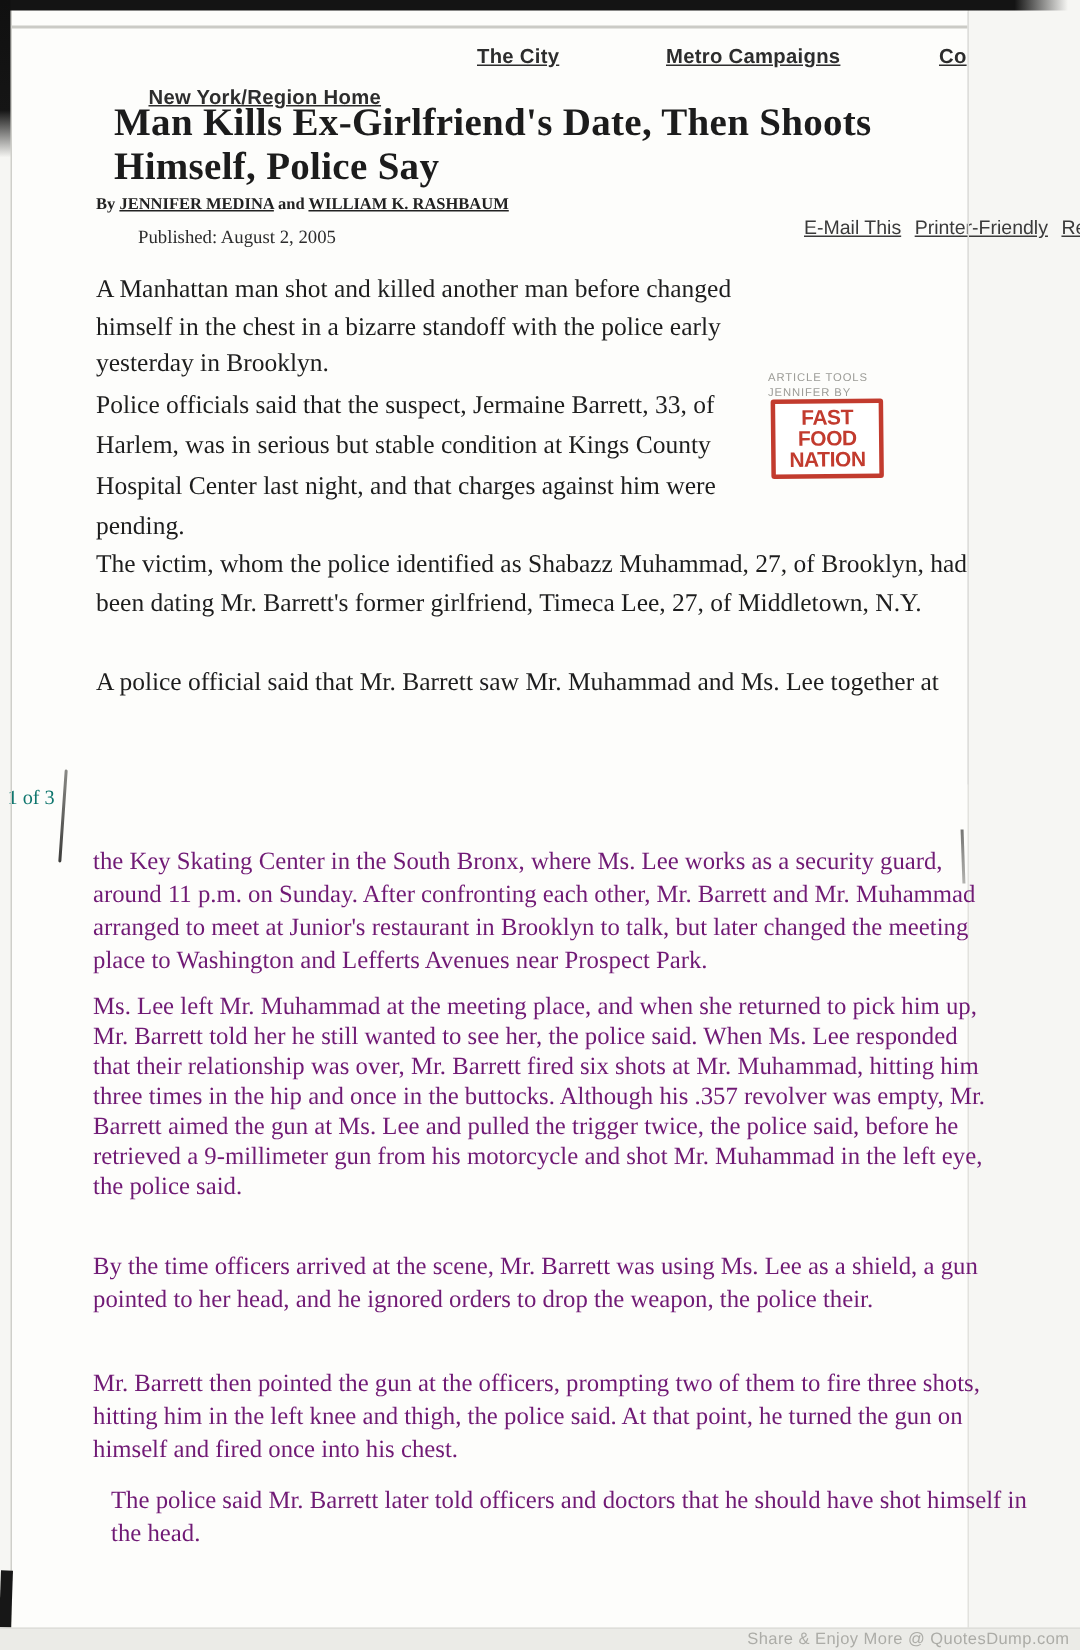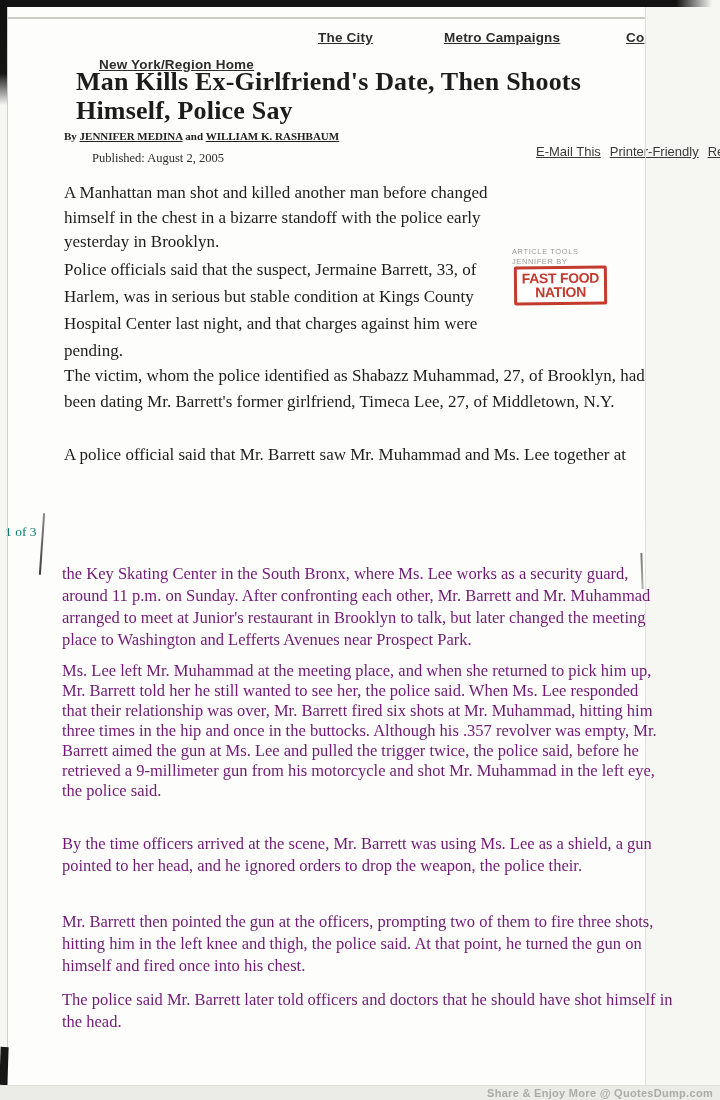--- a/index.html
+++ b/index.html
@@ -76,49 +76,49 @@
     position:absolute; left:536px; top:144px; display:flex; flex-direction:row; gap:9px;
     font-family:"Liberation Sans", sans-serif; font-size:13px; color:#3a3a3a;
   }
   .tool-link { text-decoration:underline; cursor:pointer; white-space:nowrap; }
   .sponsor-label {
     position:absolute; left:512px; top:247px;
     font-family:"Liberation Sans", sans-serif; font-size:7.5px; line-height:9.5px;
     letter-spacing:.6px; color:#9b9b96;
   }
   .stamp {
-    position:absolute; left:514px; top:266px; width:93px;
+    position:absolute; left:514px; top:266px; width:75px;
     border:3px solid #c23b2e; border-radius:2px;
     padding:2px 2px 3px 2px; text-align:center;
     font-family:"Liberation Sans", sans-serif; font-weight:bold;
     font-size:14px; line-height:14px; letter-spacing:-.3px; color:#c23b2e;
     transform:rotate(-.6deg); background:rgba(255,255,255,.85); cursor:pointer;
   }
   
   .para {
     position:absolute; left:64px; color:#1d1d1d; font-size:17px;
   }
   .p1 { top:181px; width:462px; line-height:24.5px; }
   .p2 { top:256px; width:462px; line-height:27px; }
   .p3 { top:363px; width:600px; line-height:26px; }
   .p4a { top:445px; width:640px; white-space:nowrap; }
   .lower { left:62px; font-size:16.5px; color:#701a75; }
   .p4b { top:563px; width:592px; line-height:22px; }
   .p5  { top:661px; width:596px; line-height:20px; }
   .p6  { top:833px; width:612px; line-height:22px; }
   .p7  { top:911px; width:618px; line-height:22px; }
-  .p8  { top:989px; width:620px; line-height:22px; }
+  .p8  { top:989px; width:620px; line-height:22px;margin-left:12px; }
   .page-indicator {
     position:absolute; left:5px; top:524px; font-size:13.5px; color:#0f766e;
   }
   
   .watermark-strip {
     position:absolute; left:0; top:1085px; width:720px; height:15px;
     background:#ebebe7; border-top:1px solid #dededa;
-    display:flex; align-items:center; justify-content:flex-end;font-weight:bold;
+    display:flex; align-items:center; justify-content:flex-end;
   }
   .watermark-text {
     font-family:"Liberation Sans", sans-serif; font-size:11px;
     color:#acaca7; padding-right:7px; letter-spacing:.3px;
   }
 </style>
 </head>
 <body>
 
 <div class="paper"></div>

